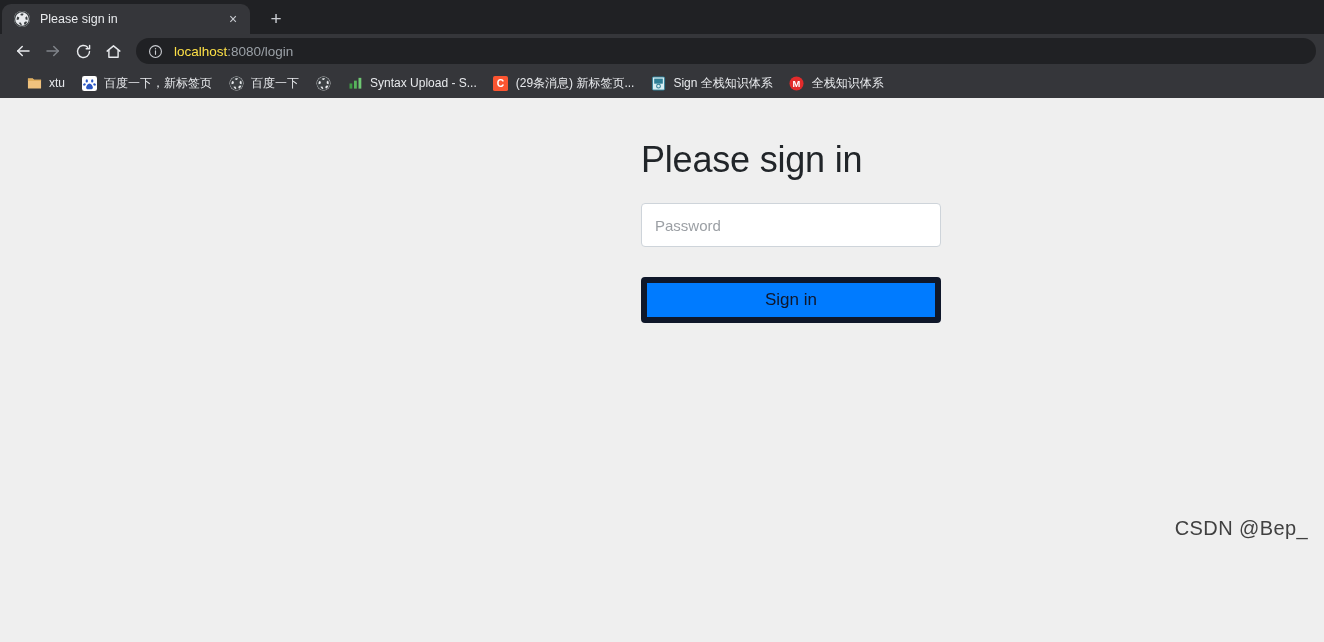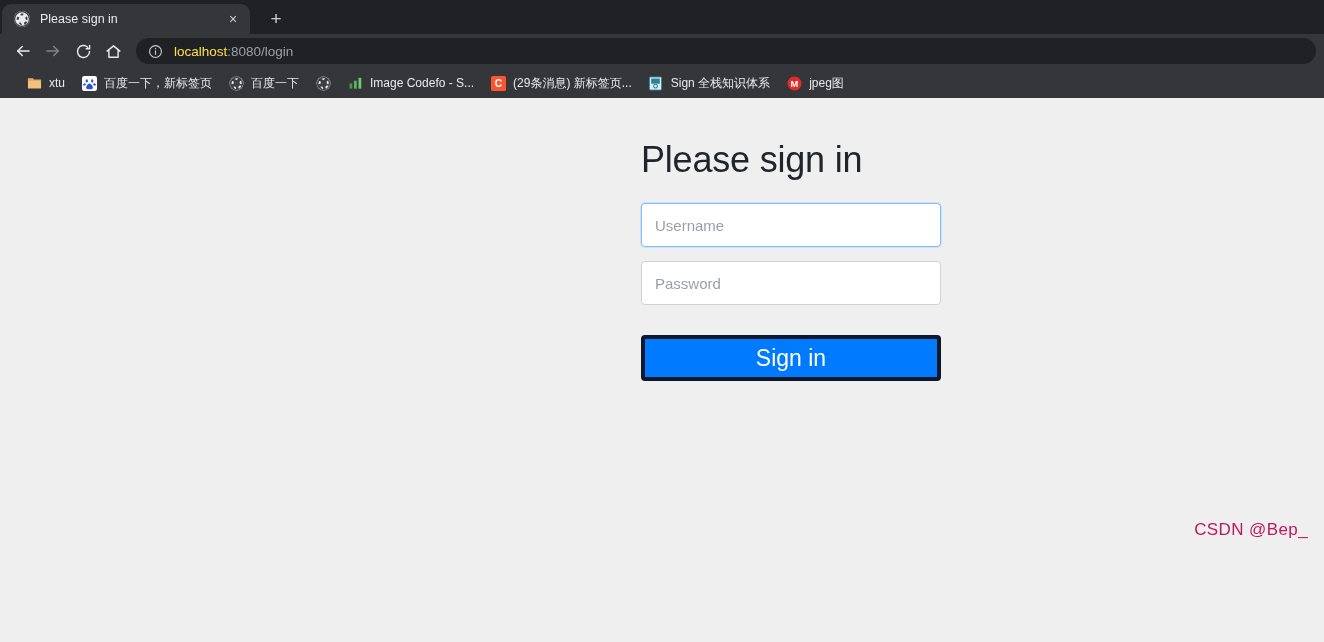--- a/index.html
+++ b/index.html
@@ -108,28 +108,28 @@
   }
   .field::placeholder { color: #9b9fa4; opacity: 1; }
   .field.focused {
     border-color: #80bdff;
     box-shadow: 0 0 0 1px rgba(128,189,255,0.25);
   }
   .field.username { margin-bottom: 14px; }
   .field.password { margin-bottom: 30px; }
   .signin-btn {
     display: block; width: 300px; height: 46px;
-    background: #007bff; border: 4px solid #0f172a; border-radius: 4px;
-    color: #ffffff; font-size: 23px; font-family: "Liberation Sans", sans-serif;
+    background: #007bff; border: 6px solid #0f172a; border-radius: 4px;
+    color: #0f172a; font-size: 17px; font-family: "Liberation Sans", sans-serif;
     cursor: pointer; padding: 0;
   }
 
   .watermark {
     position: absolute; right: 16px; bottom: 8px;
-    font-size: 17px; color: #be185d; letter-spacing: 0.4px;
+    font-size: 20px; color: #404040; letter-spacing: 0.4px;
     user-select: none;
   }
 </style>
 </head>
 <body>
 
 <div class="browser">
 
   <div class="tabstrip">
     <div class="tab">
@@ -233,21 +233,21 @@
     </div>
 
     <div class="bm">
       <span class="bm-icon">
         <svg width="15" height="14" viewBox="0 0 16 14">
           <rect x="1.6" y="7.5" width="3" height="5.5" fill="#3f9c45"></rect>
           <rect x="6.4" y="4.5" width="3" height="8.5" fill="#57b45c"></rect>
           <rect x="11.2" y="1.5" width="3" height="11.5" fill="#6fc873"></rect>
         </svg>
       </span>
-      <span class="bm-label">Image Codefo - S...</span>
+      <span class="bm-label">Syntax Upload - S...</span>
     </div>
 
     <div class="bm">
       <span class="bm-icon">
         <svg width="15" height="15" viewBox="0 0 16 16">
           <rect width="16" height="16" rx="2" fill="#fc5531"></rect>
           <text x="8" y="12" font-family="Liberation Sans, sans-serif" font-size="11" font-weight="bold" fill="#ffffff" text-anchor="middle">C</text>
         </svg>
       </span>
       <span class="bm-label">(29条消息) 新标签页...</span>
@@ -264,28 +264,27 @@
       <span class="bm-label">Sign 全栈知识体系</span>
     </div>
 
     <div class="bm">
       <span class="bm-icon">
         <svg width="15" height="15" viewBox="0 0 16 16">
           <circle cx="8" cy="8" r="7.5" fill="#e22b2b"></circle>
           <text x="8" y="12" font-family="Liberation Sans, sans-serif" font-size="10" font-weight="bold" fill="#ffffff" text-anchor="middle">M</text>
         </svg>
       </span>
-      <span class="bm-label">jpeg图</span>
+      <span class="bm-label">全栈知识体系</span>
     </div>
 
   </div>
 
   <div class="viewport">
     <form class="signin-form">
       <h1 class="signin-title">Please sign in</h1>
-      <input class="field username focused" type="text" placeholder="Username" style="">
       <input class="field password" type="password" placeholder="Password" style="">
       <button class="signin-btn" type="submit">Sign in</button>
     </form>
     <div class="watermark">CSDN @Bep_</div>
   </div>
 
 </div>
 
 </body></html>

